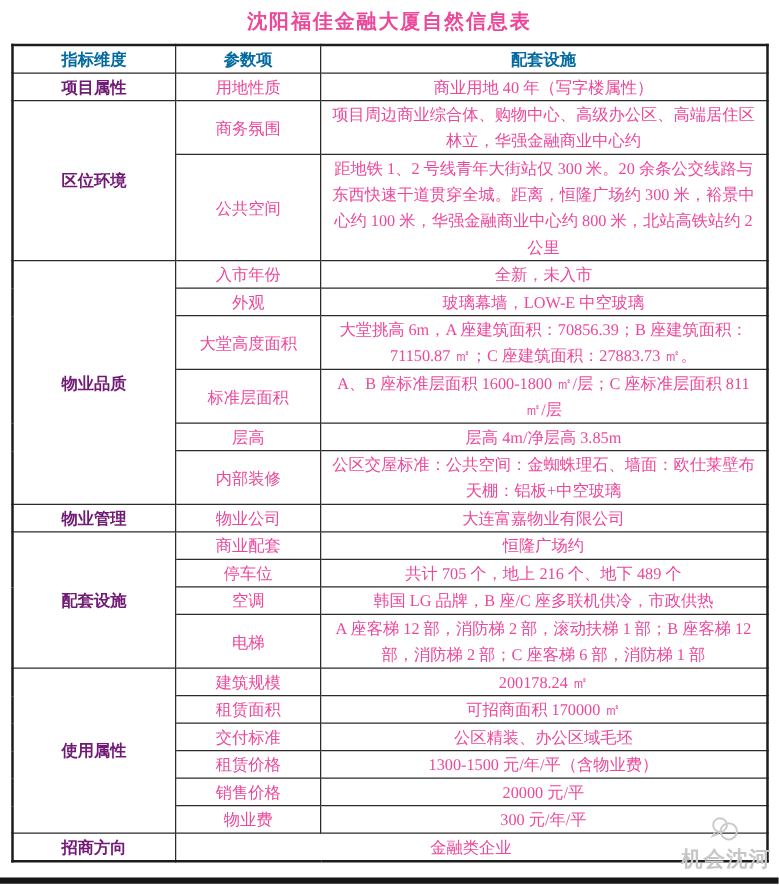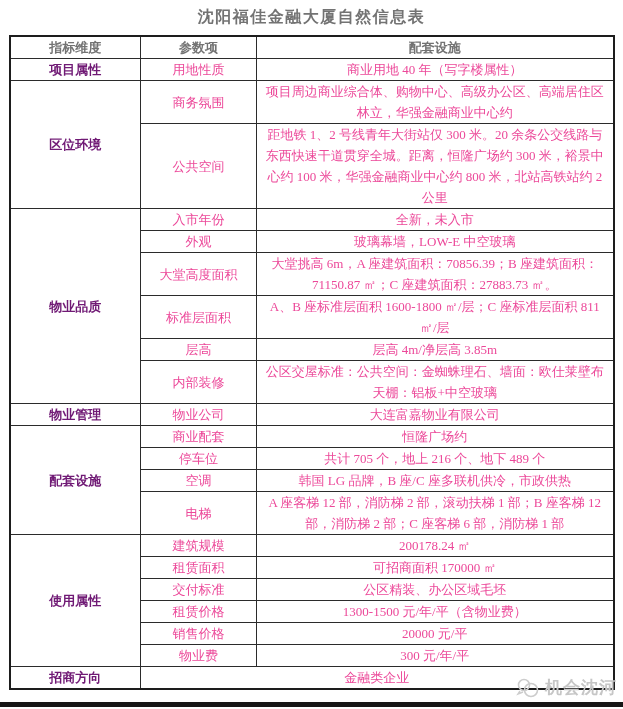--- a/index.html
+++ b/index.html
@@ -7,21 +7,21 @@
     width:623px;height:709px;
     background:#ffffff;
     position:relative;
     overflow:hidden;
     font-family:"Liberation Serif","DejaVu Serif",serif;
   }
   .page-title{
     text-align:center;
     font-weight:bold;
     font-size:16px;
-    color:#737373;
+    color:#ec4899;
     padding-top:7px;
     letter-spacing:1.5px;
   }
   table.info-table{
     margin:7px auto 0 auto;
     width:604px;
     border-collapse:collapse;
     table-layout:fixed;
     border:2px solid #1d1d1d;
   }
@@ -31,40 +31,41 @@
     vertical-align:middle;
     font-size:13px;
     line-height:21px;
     padding:0 5px;
     color:#ec4899;
     font-weight:normal;
     word-break:break-word;
   }
   .info-table thead th{
     font-weight:bold;
-    color:#737373;
+    color:#0369a1;
     height:21px;
   }
   .info-table td.cat{
     font-weight:bold;
     color:#701a75;
   }
   .info-table tbody tr{height:22px;}
   .watermark{
     position:absolute;
     right:6px;
     bottom:10px;
     display:flex;
     align-items:center;
     gap:3px;
     color:#c6c6c6;
     font-size:17px;
     font-weight:bold;
     letter-spacing:1px;
     pointer-events:none;
+    flex-direction:column;
   }
   .watermark svg{display:block;}
   .bottom-bar{
     position:absolute;
     left:0;right:0;bottom:2px;
     height:5px;
     background:#161616;
   }
 </style>
 </head>

